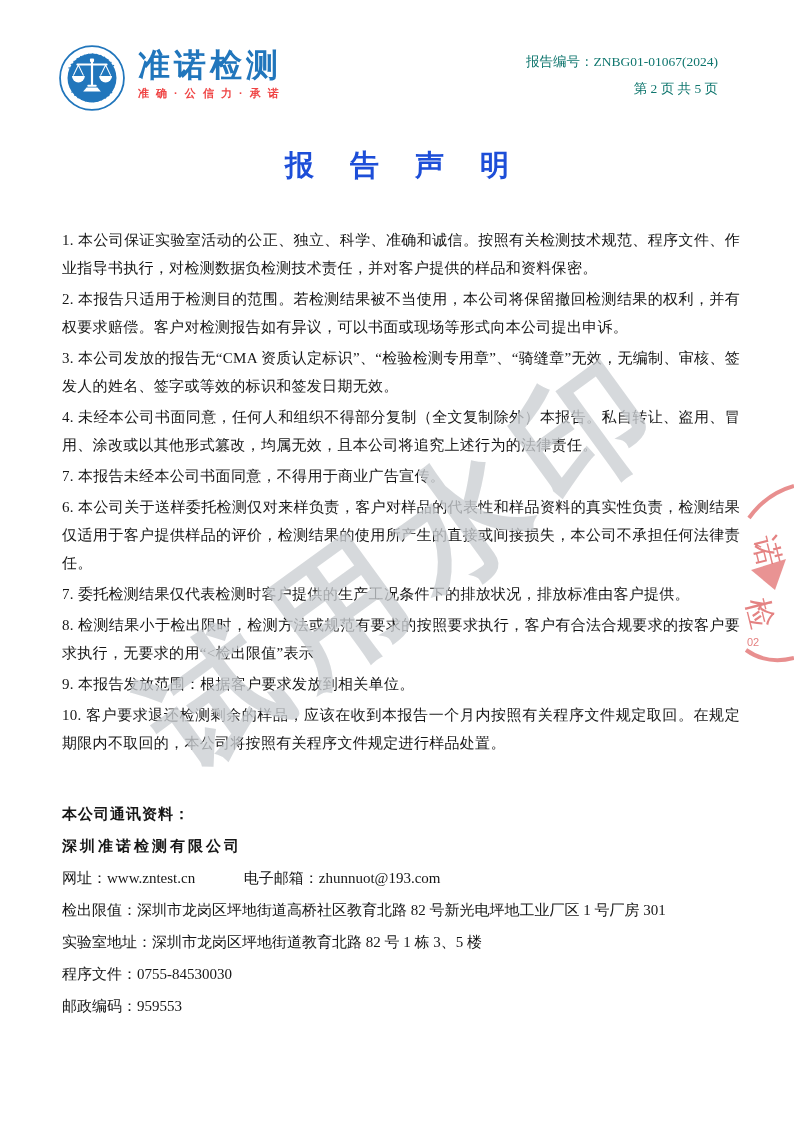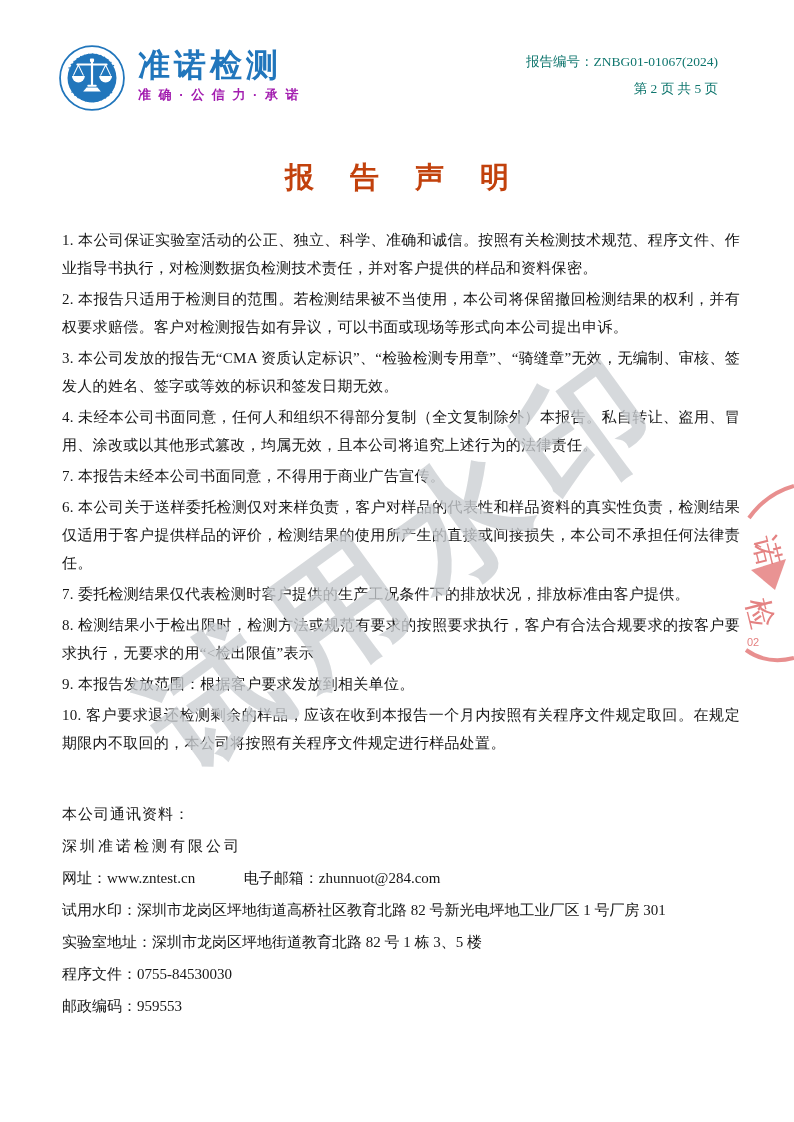--- a/index.html
+++ b/index.html
@@ -19,35 +19,35 @@
   .logo-wrap { position:absolute; left:58px; top:40px; display:flex; align-items:flex-start; }
   .logo-icon { width:68px; height:68px; flex:0 0 auto; }
   .logo-text { margin-left:12px; padding-top:4px; }
   .brand-name {
     font-family:"Liberation Sans","DejaVu Sans",sans-serif;
     font-weight:bold; font-size:32px; line-height:34px;
     color:#2176bc; letter-spacing:4px; white-space:nowrap;
   }
   .brand-tagline {
     font-family:"Liberation Sans","DejaVu Sans",sans-serif;
-    font-weight:bold; font-size:13px; margin-top:4px;
-    color:#a21caf; letter-spacing:2px; white-space:nowrap;
+    font-weight:bold; font-size:11px; margin-top:4px;
+    color:#ef4444; letter-spacing:2px; white-space:nowrap;
   }
   .header-right {
     position:absolute; right:76px; top:44px;
     text-align:right; font-size:13.5px; line-height:27px; color:#0f766e;
     white-space:nowrap;
   }
 
   
   .doc-title {
-    position:absolute; left:0; right:0; top:154px;
+    position:absolute; left:0; right:0; top:142px;
     text-align:center; margin:0;
     font-family:"Liberation Sans","DejaVu Sans",sans-serif;
-    font-size:29px; font-weight:bold; color:#c2410c;
+    font-size:29px; font-weight:bold; color:#1d4ed8;
     letter-spacing:14px; text-indent:14px;
   }
 
   
   .statements {
     position:absolute; left:62px; top:222px; width:678px;
     z-index:1;
   }
   .statements p {
     margin:0 0 3px 0;
@@ -56,22 +56,22 @@
     text-align:justify;
     color:#161616;
   }
 
   
   .contact {
     position:absolute; left:62px; top:794px; width:680px;
     font-size:15px; color:#161616; z-index:1;
   }
   .contact .line { line-height:32px; white-space:nowrap; }
-  .contact .heading { font-weight:normal; letter-spacing:1px; }
-  .contact .company { letter-spacing:3px; }
+  .contact .heading { font-weight:bold; letter-spacing:1px; }
+  .contact .company { letter-spacing:3px;font-weight:bold; }
   .contact .web-cell { display:inline-block; min-width:178px; }
 
   
   .watermark {
     position:absolute; left:104px; top:468px;
     z-index:2;
     font-family:"Liberation Sans","DejaVu Sans",sans-serif;
     font-size:132px; font-weight:bold;
     color:rgba(203,206,210,0.78);
     letter-spacing:20px; white-space:nowrap;
@@ -138,23 +138,23 @@
     <p>8. 检测结果小于检出限时，检测方法或规范有要求的按照要求执行，客户有合法合规要求的按客户要求执行，无要求的用“&lt;检出限值”表示</p>
     <p>9. 本报告发放范围：根据客户要求发放到相关单位。</p>
     <p>10. 客户要求退还检测剩余的样品，应该在收到本报告一个月内按照有关程序文件规定取回。在规定期限内不取回的，本公司将按照有关程序文件规定进行样品处置。</p>
   </div>
 
   <div class="contact">
     <div class="line heading">本公司通讯资料：</div>
     <div class="line company">深圳准诺检测有限公司</div>
     <div class="line">
       <span class="web-cell"><span>网址：</span><span>www.zntest.cn</span></span>
-      <span><span>电子邮箱：</span><span>zhunnuot@284.com</span></span>
+      <span><span>电子邮箱：</span><span>zhunnuot@193.com</span></span>
     </div>
-    <div class="line"><span>试用水印：</span><span>深圳市龙岗区坪地街道高桥社区教育北路 82 号新光电坪地工业厂区 1 号厂房 301</span></div>
+    <div class="line"><span>检出限值：</span><span>深圳市龙岗区坪地街道高桥社区教育北路 82 号新光电坪地工业厂区 1 号厂房 301</span></div>
     <div class="line"><span>实验室地址：</span><span>深圳市龙岗区坪地街道教育北路 82 号 1 栋 3、5 楼</span></div>
     <div class="line"><span>程序文件：</span><span>0755-84530030</span></div>
     <div class="line"><span>邮政编码：</span><span>959553</span></div>
   </div>
 
   <div class="watermark">试用水印</div>
 
   <div class="seal-fragment">
     <svg width="52" height="198" viewBox="0 0 52 198">
       <path d="M52,14 Q24,22 7,46" fill="none" stroke="#e06a6a" stroke-width="4" opacity="0.75"></path>

